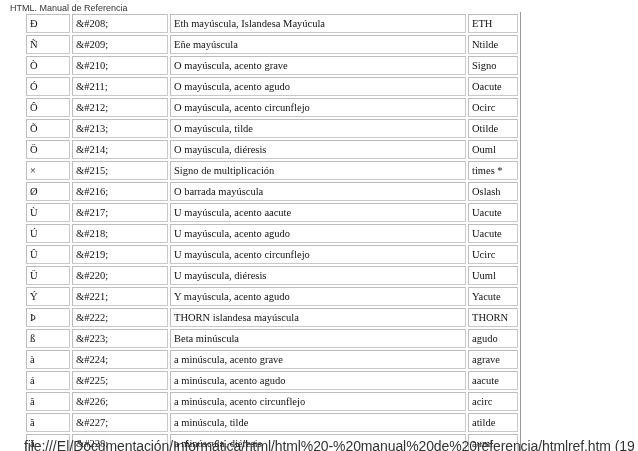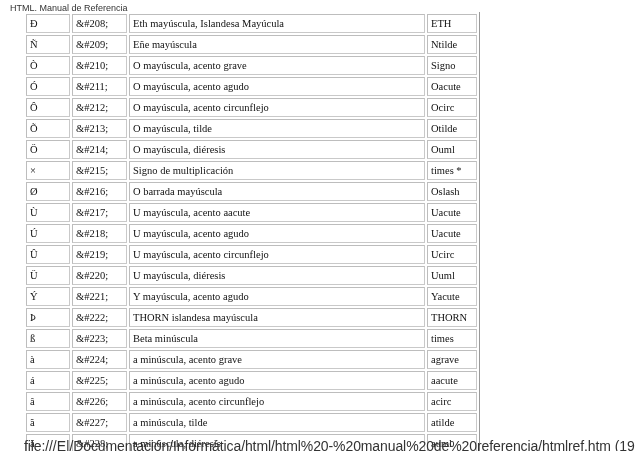--- a/index.html
+++ b/index.html
@@ -7,21 +7,21 @@
          font-family:"Liberation Serif", "DejaVu Serif", serif; color:#111; }
   .header { position:absolute; left:10px; top:3px; font-size:9px; color:#333;
             font-family:Liberation Sans, sans-serif; }
   .tbl-wrap { position:absolute; left:24px; top:12px; }
   table { border-collapse:separate; border-spacing:2px;
           border-right:1px solid #999; border-bottom:none; }
   td { border:1px solid #c9c9c9; border-top-color:#bdbdbd; border-left-color:#bdbdbd;
        height:17.5px; padding:0 3px; font-size:10.5px; line-height:17px;
        vertical-align:middle; white-space:nowrap; box-sizing:border-box; }
   td.c-char { width:44px; }
-  td.c-code { width:55px; }
+  td.c-code { width:96px; }
   td.c-desc { width:296px;margin-left:17px; }
   td.c-name { width:50px;margin-left:8px; }
   .footer { position:absolute; left:24px; top:438px; font-size:14px; color:#333;
             font-family:"Liberation Sans", "DejaVu Sans", sans-serif; letter-spacing:-0.1px; }
 </style>
 </head>
 <body>
 
 <div class="header">HTML. Manual de Referencia</div>
 
@@ -115,21 +115,21 @@
         <tr>
           <td class="c-char">Þ</td>
           <td class="c-code">&amp;#222;</td>
           <td class="c-desc">THORN islandesa mayúscula</td>
           <td class="c-name">THORN</td>
         </tr>
         <tr>
           <td class="c-char">ß</td>
           <td class="c-code">&amp;#223;</td>
           <td class="c-desc">Beta minúscula</td>
-          <td class="c-name">times</td>
+          <td class="c-name">agudo</td>
         </tr>
         <tr>
           <td class="c-char">à</td>
           <td class="c-code">&amp;#224;</td>
           <td class="c-desc">a minúscula, acento grave</td>
           <td class="c-name">agrave</td>
         </tr>
         <tr>
           <td class="c-char">á</td>
           <td class="c-code">&amp;#225;</td>

